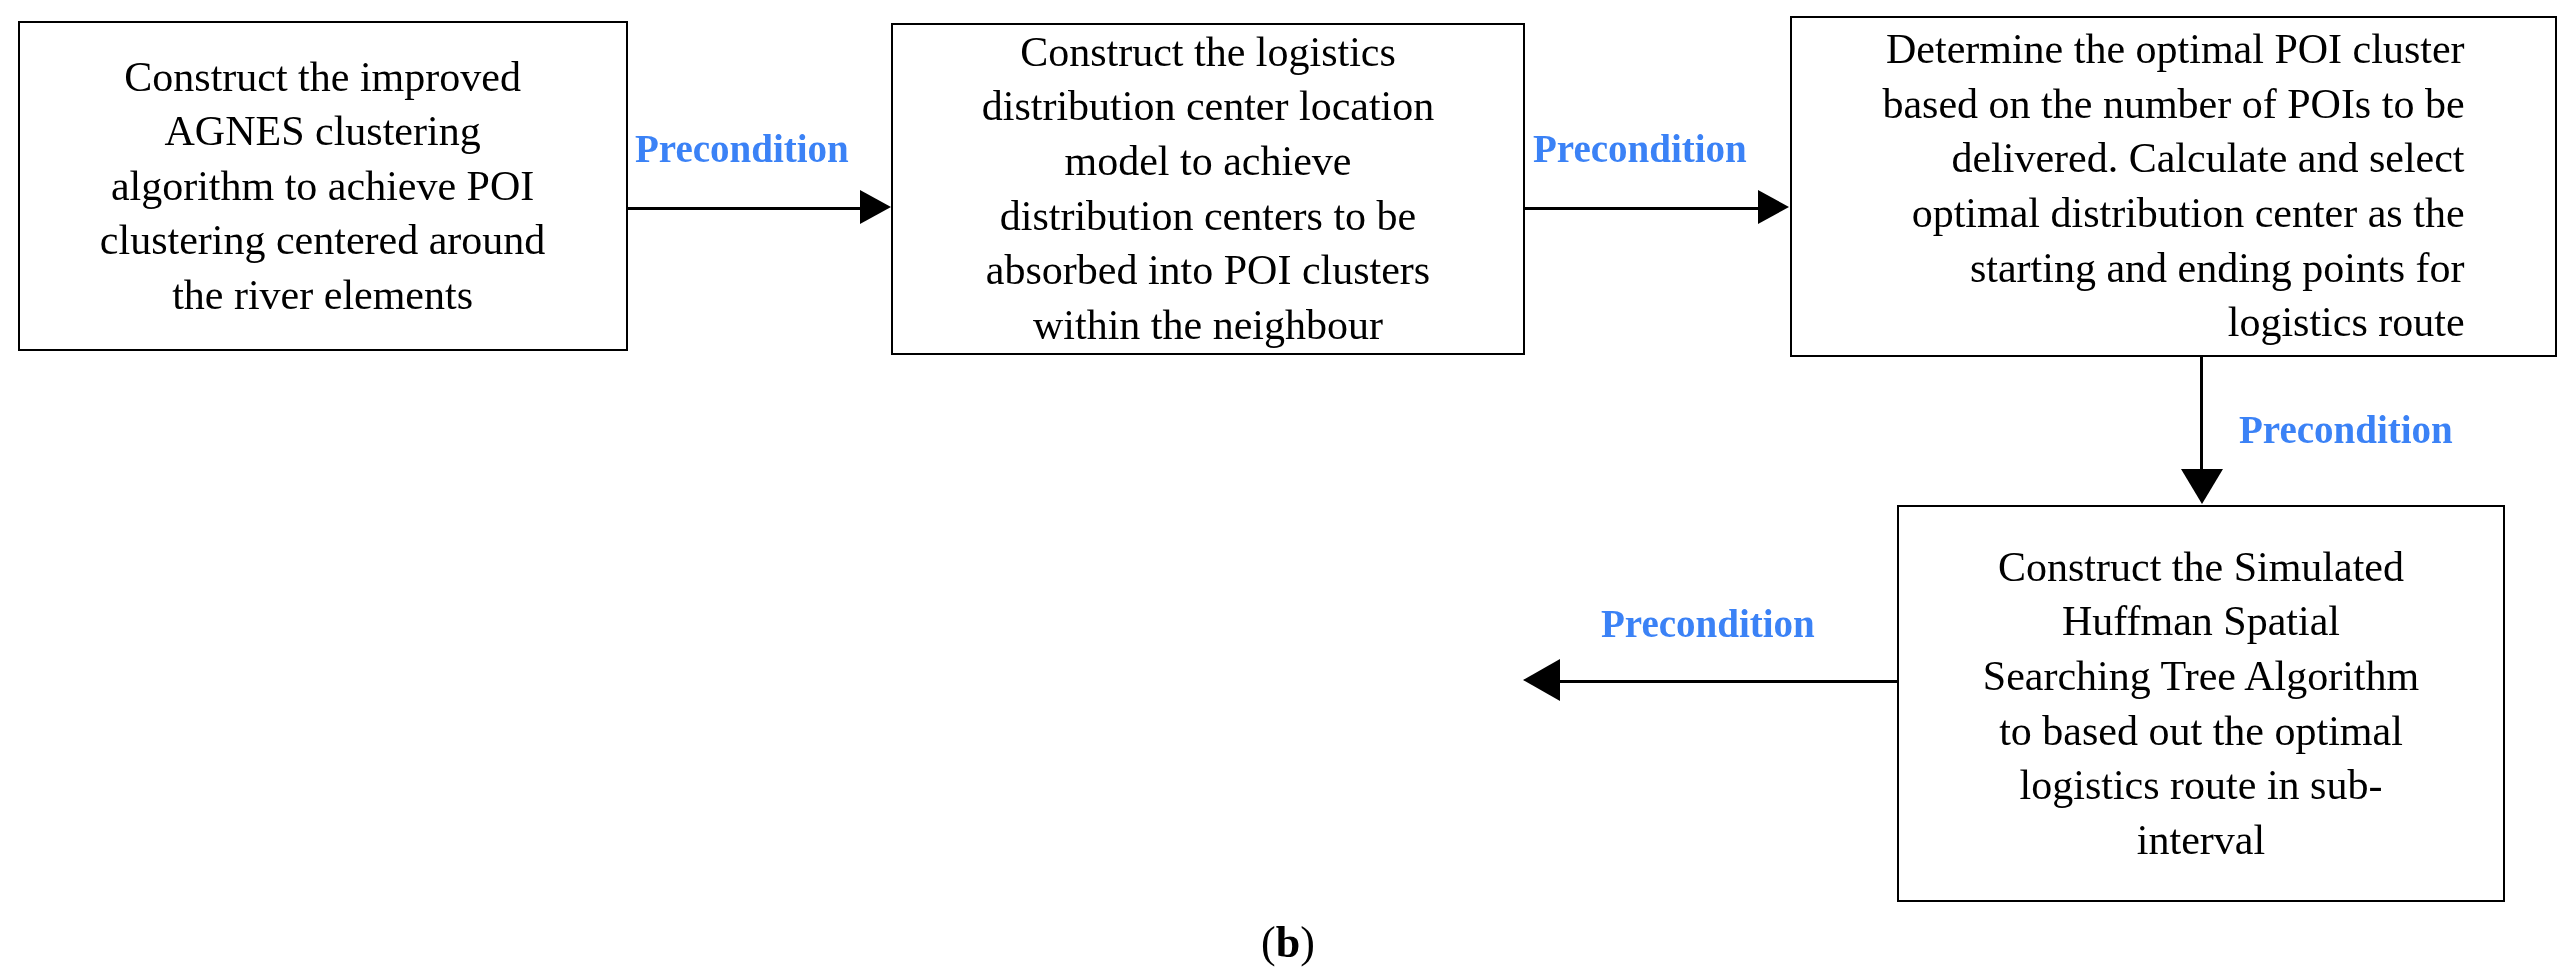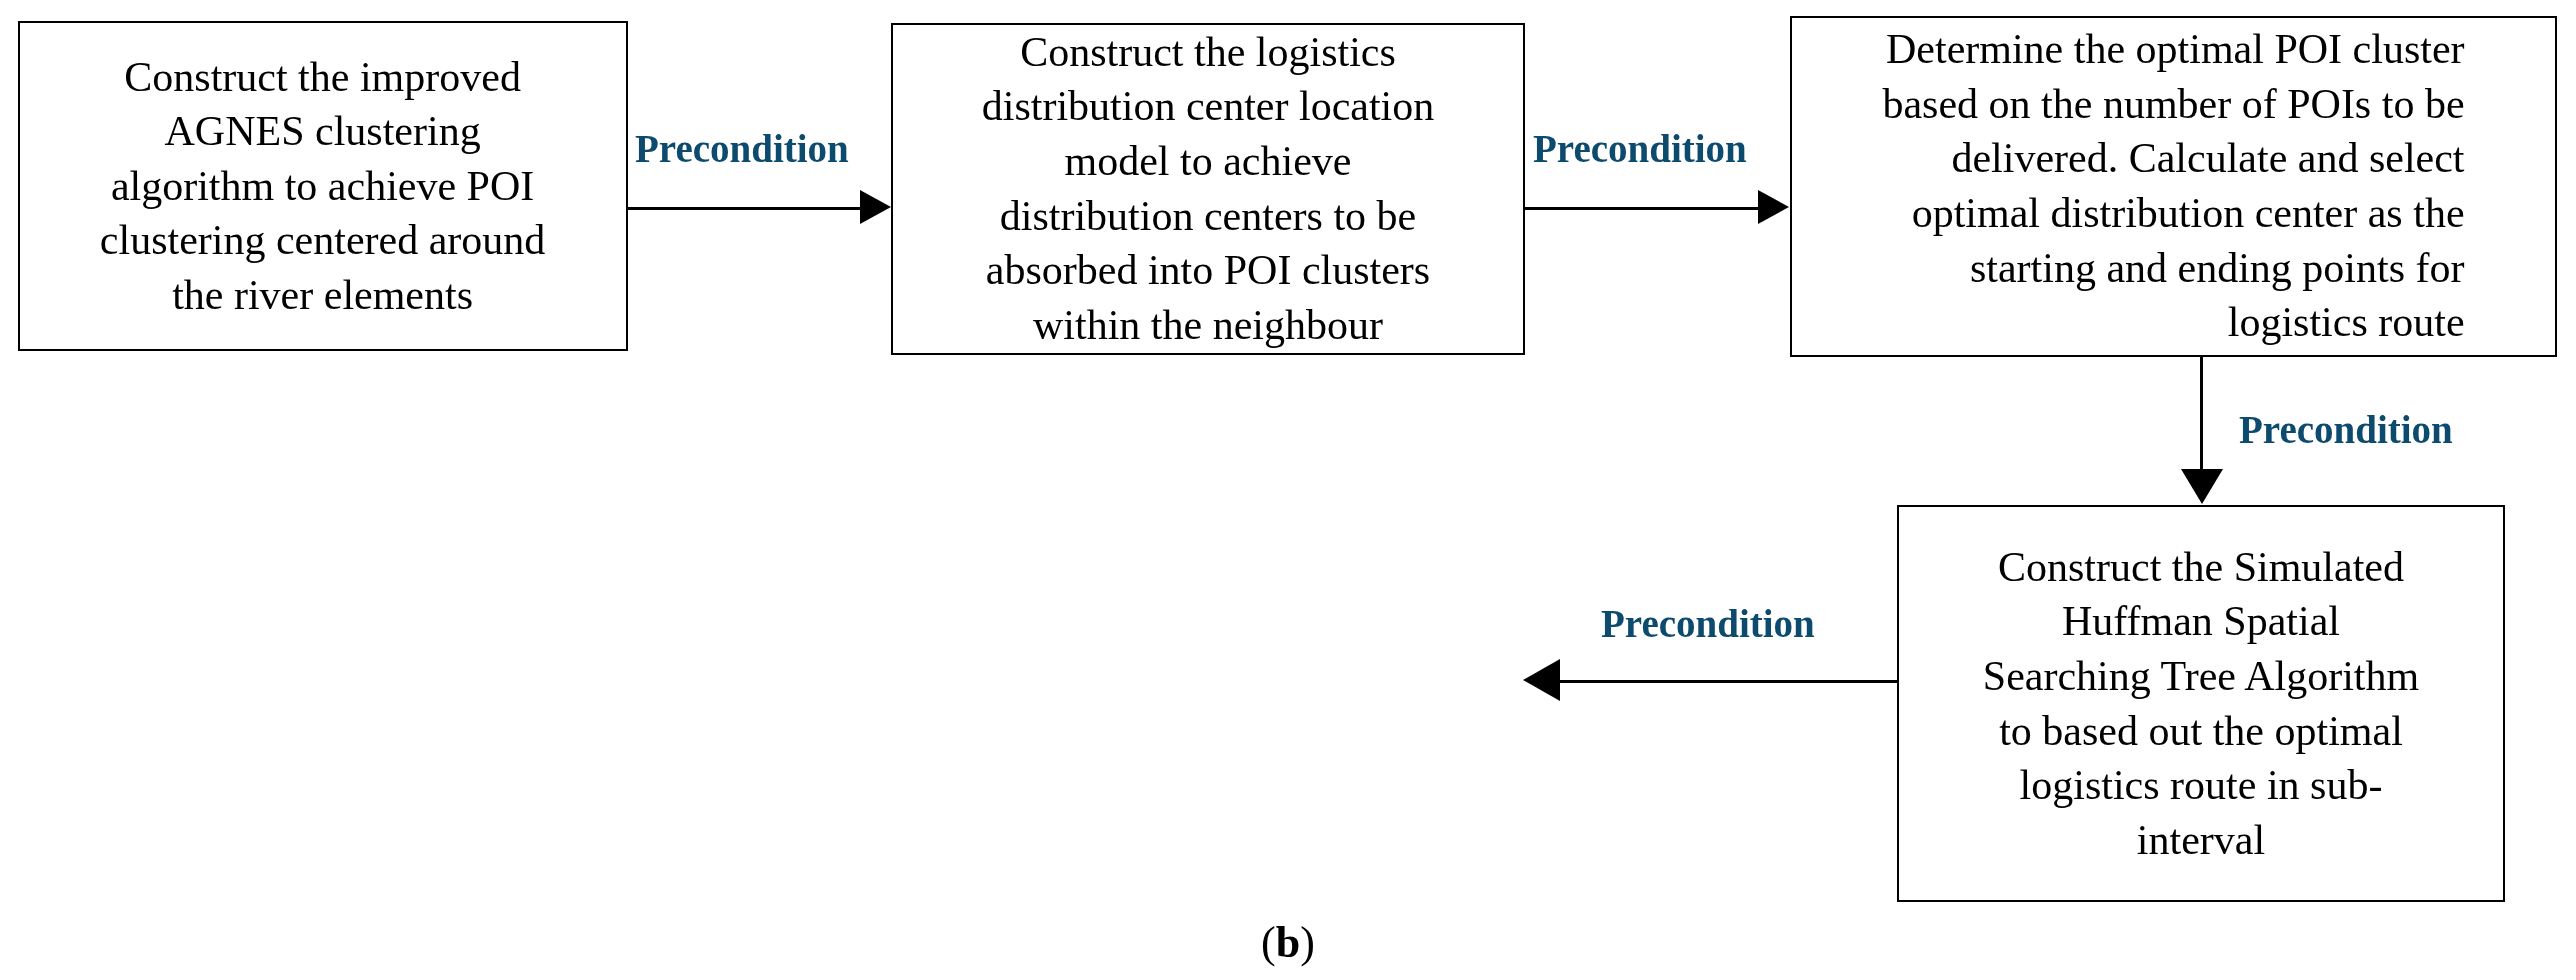--- a/index.html
+++ b/index.html
@@ -73,21 +73,21 @@
     position: absolute;
     width: 0; height: 0;
     border-left: 21px solid transparent;
     border-right: 21px solid transparent;
     border-top: 35px solid #000000;
   }
 
   
   .edge-label {
     position: absolute;
-    color: #0c4a6e;
+    color: #3b82f6;
     font-family: "Liberation Serif", "DejaVu Serif", serif;
     font-weight: 700;
     font-size: 39px;
     line-height: 1;
     white-space: nowrap;
   }
 
   
   #figure-caption {
     position: absolute;

